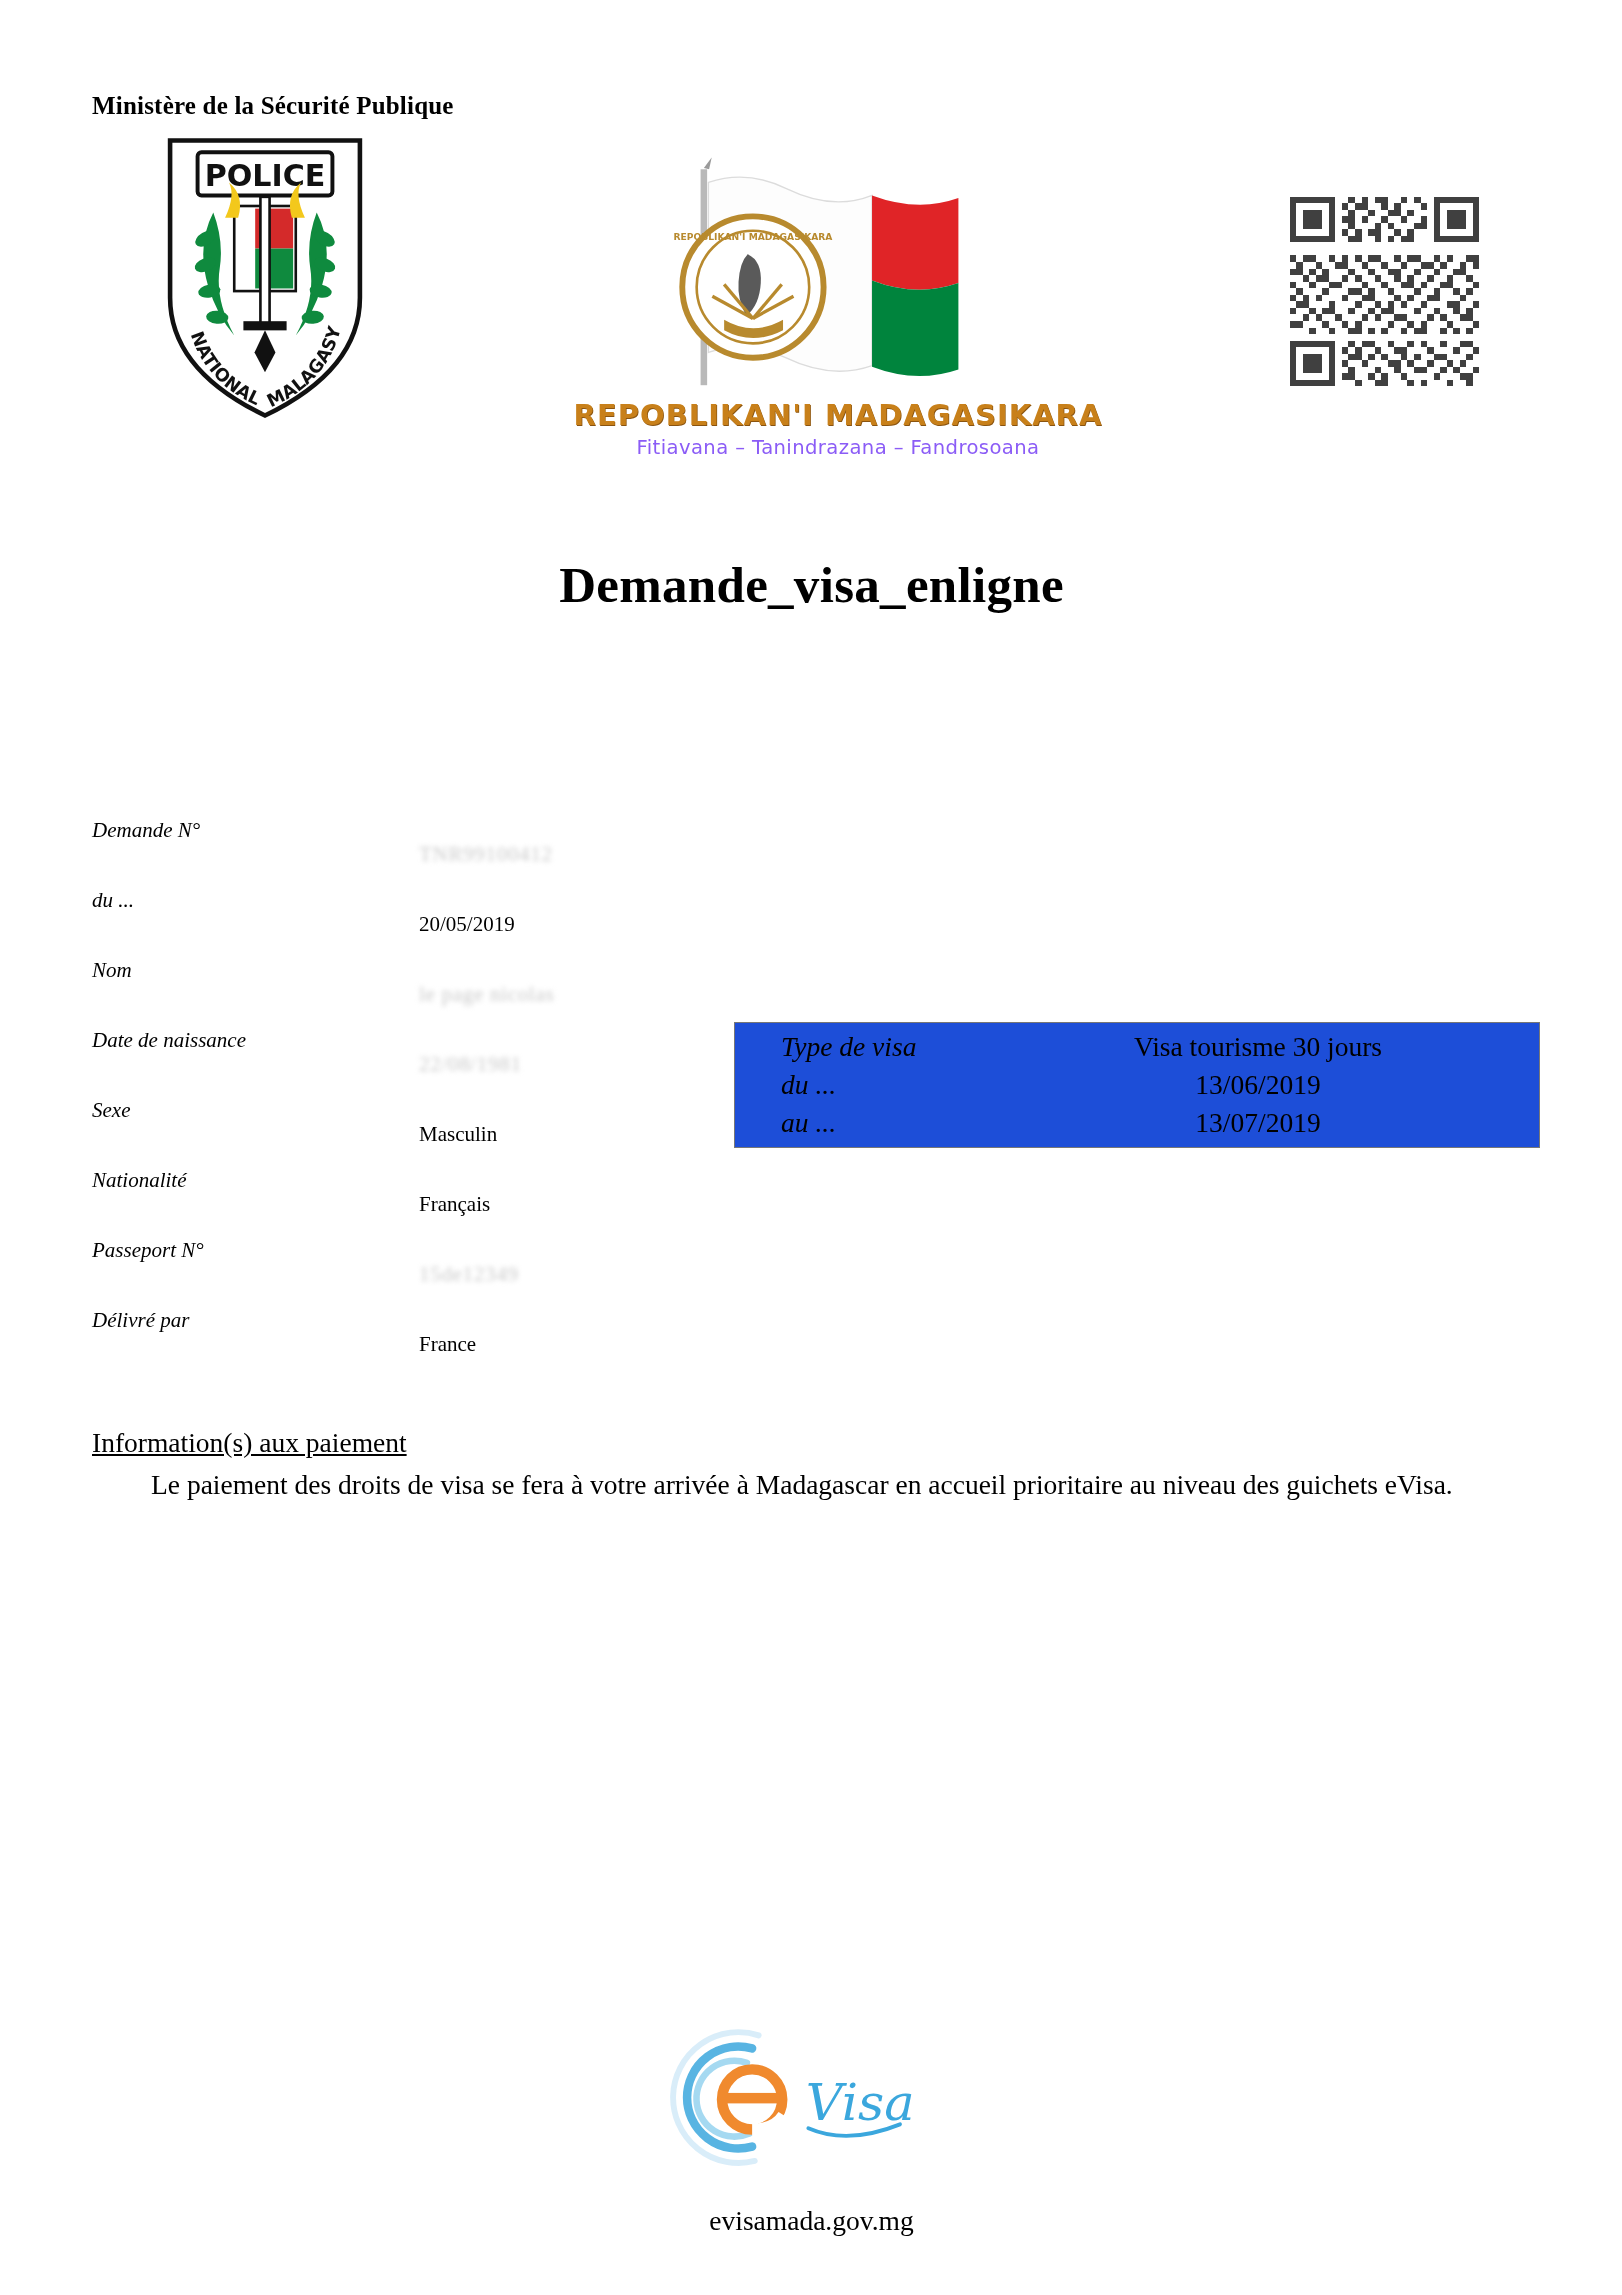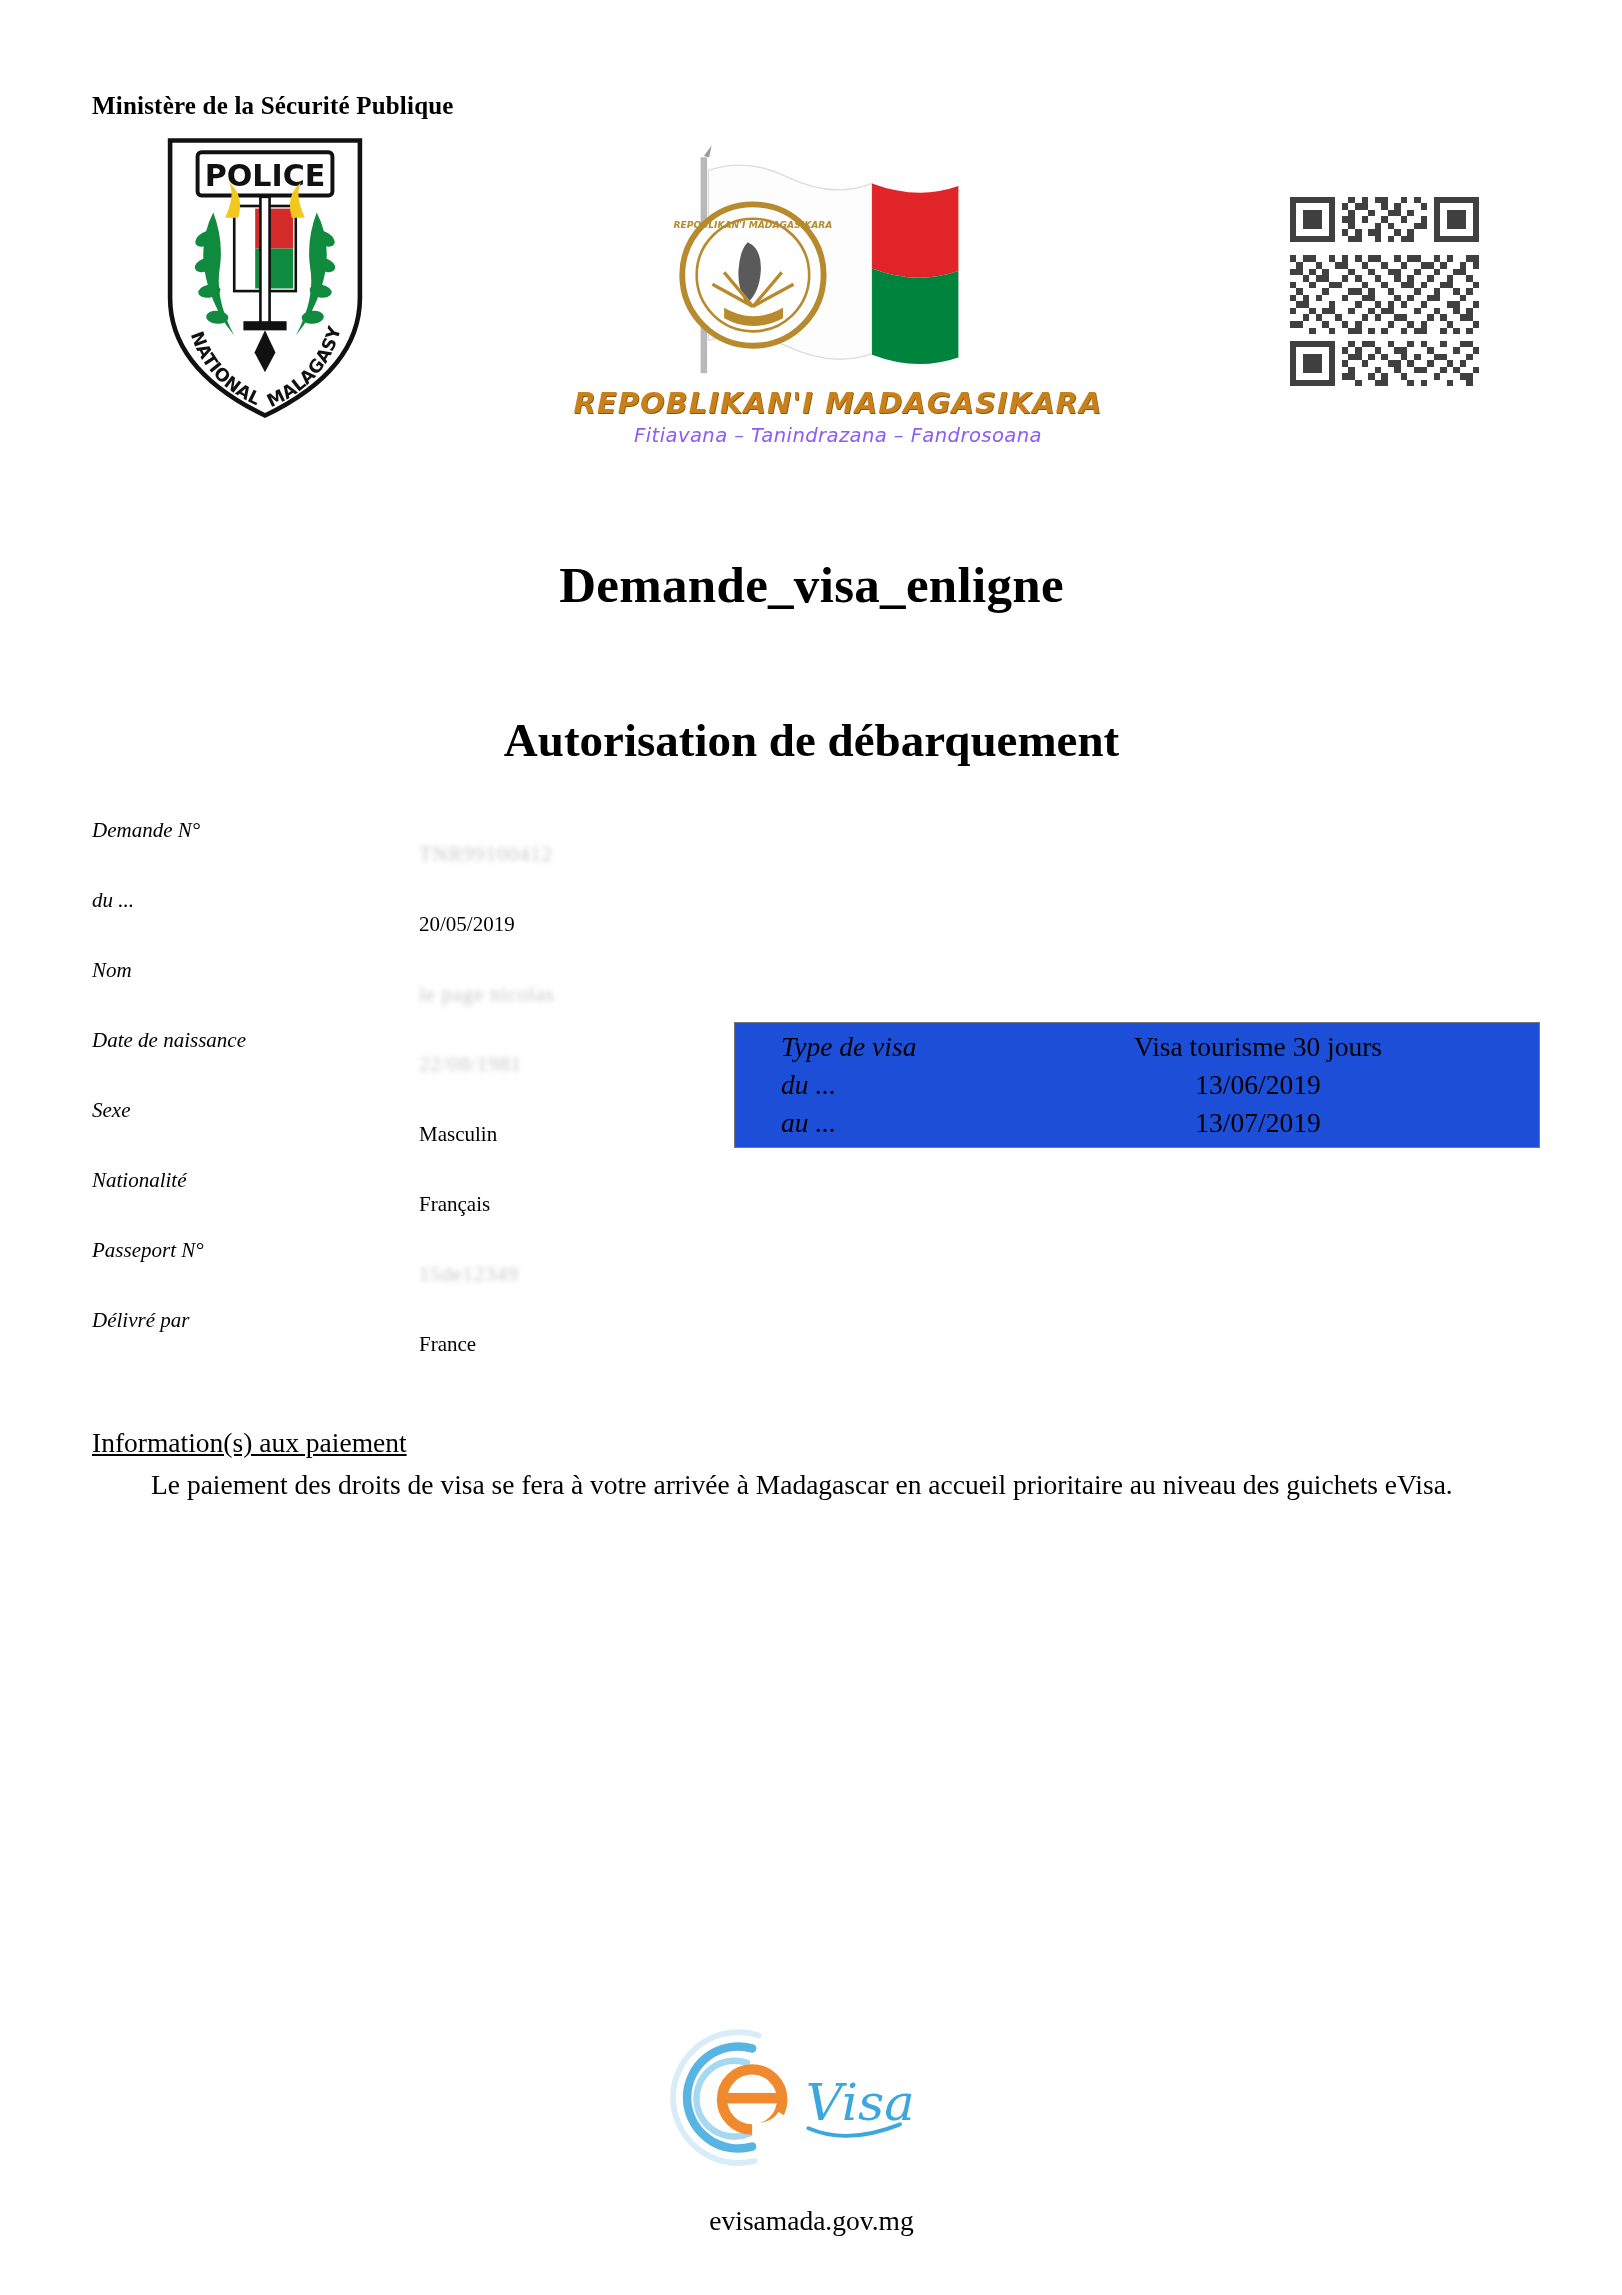--- a/index.html
+++ b/index.html
@@ -48,24 +48,23 @@
     top: 62px;
     width: 216px;
     height: 288px;
   }
   .police-emblem svg { display: block; }
 
   
   .flag-block {
     position: absolute;
     left: 537px;
-    top: 72px;
+    top: 84px;
     width: 602px;
     height: 340px;
-    font-style: italic;
   }
   .repoblikana {
     position: absolute;
     left: 0;
     top: 242px;
     width: 602px;
     text-align: center;
     font-family: "DejaVu Sans", sans-serif;
     font-weight: bold;
     font-size: 29px;
@@ -523,21 +522,20 @@
           <rect x="19" y="29" width="1" height="1"></rect>
             <rect x="21" y="29" width="1" height="1"></rect>
           <rect x="25" y="29" width="1" height="1"></rect>
             <rect x="28" y="29" width="1" height="1"></rect>
         </g>
       </svg>
     </div>
   </div>
 
   <div class="doc-title">Demande_visa_enligne</div>
-  <div class="doc-subtitle">Autorisation de débarquement</div>
 
   <div class="fields">
 
     <div class="field-row">
       <span class="field-label">Demande N°</span>
       <span class="field-value redacted">TNR99100412</span>
     </div>
 
     <div class="field-row">
       <span class="field-label">du ...</span>

